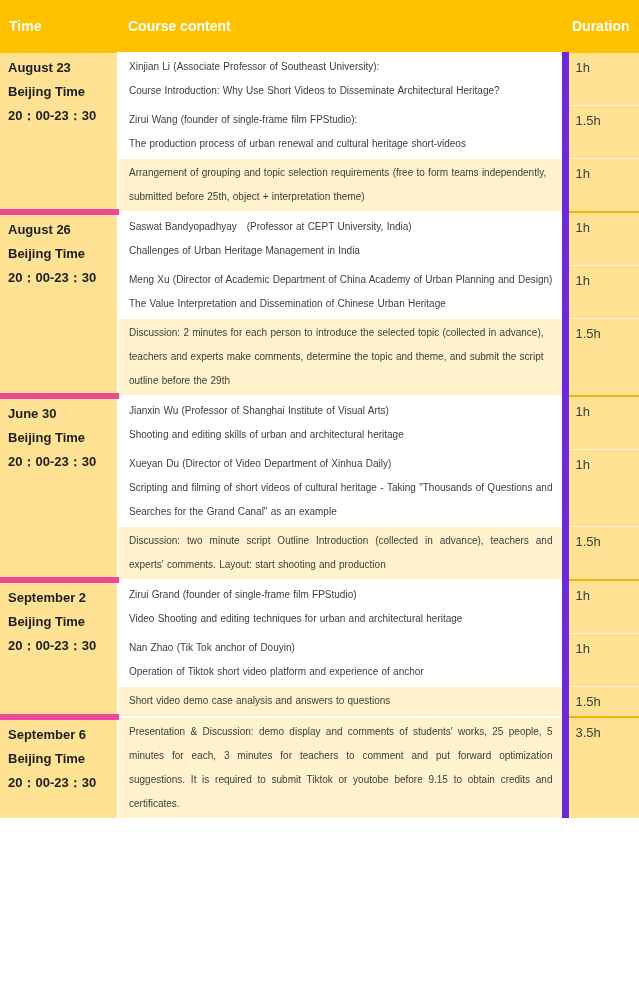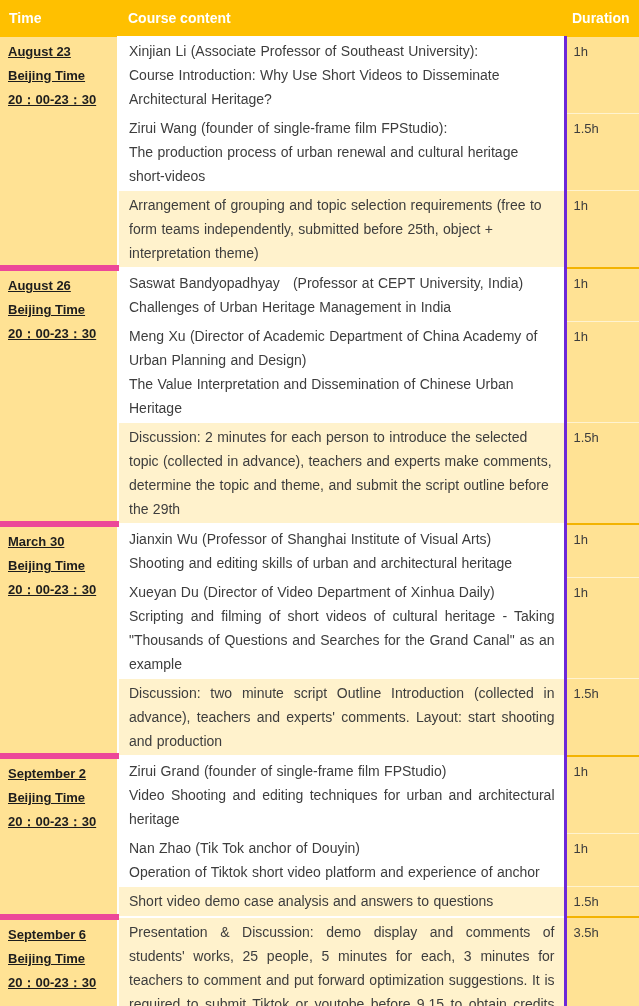--- a/index.html
+++ b/index.html
@@ -20,57 +20,56 @@
   col.c-time{width:118px;}
   col.c-content{width:447px;}
   col.c-duration{width:74px;}
   thead th{
     background:var(--header-bg);
     color:var(--header-text);
     font-size:14px;
     font-weight:bold;
     text-align:left;
     height:28px;
-    padding:4px;
+    padding:12px;
     vertical-align:middle;
   }
   thead th.h-time{padding-left:9px;}
   thead th.h-content{padding-left:10px;}
   thead th.h-duration{padding-left:7px;}
   td{vertical-align:top;}
   .time-cell{
     background:var(--time-bg);
     color:var(--time-text);
     font-weight:bold;
     font-size:13px;
     line-height:24px;
     padding:3px 2px 2px 8px;
     border-right:2px solid #ffffff;
-    text-decoration:underline;
   }
   .time-cell.group-start{border-top:6px solid #ec4899;}
   .content-cell{
     background:var(--row-white);
     color:var(--body-text);
-    font-size:14px;
+    font-size:10px;
     line-height:24px;
     padding:2px 9px 2px 10px;
     border-top:1px solid #ffffff;
     word-spacing:0.5px;
   }
   .content-cell.highlight{background:var(--row-cream);}
   .content-cell.group-start{border-top:2px solid #ffffff;margin-top:48px;}
   .content-cell.justify .para{text-align:justify;}
   .duration-cell{
     background:var(--duration-bg);
     color:var(--body-text);
     font-size:13px;
     line-height:24px;
     padding:3px 2px 2px 7px;
-    border-left:3px solid #6d28d9;
+    border-left:7px solid #6d28d9;
     border-top:1px solid var(--soft-line);
     margin-left:48px;
   }
   tbody tr:first-child .duration-cell{border-top:none;}
   .duration-cell.group-start{border-top:2px solid var(--group-line);}
   .para{white-space:pre-wrap;}
 </style>
 </head>
 <body>
 
@@ -133,21 +132,21 @@
         <td class="duration-cell">1h</td>
       </tr>
       <tr>
         <td class="content-cell highlight">
           <div class="para">Discussion: 2 minutes for each person to introduce the selected topic (collected in advance), teachers and experts make comments, determine the topic and theme, and submit the script outline before the 29th</div>
         </td>
         <td class="duration-cell">1.5h</td>
       </tr>
       <tr>
         <td class="time-cell group-start" rowspan="3">
-          <div>March 30</div>
+          <div>June 30</div>
           <div>Beijing Time</div>
           <div>20：00-23：30</div>
         </td>
         <td class="content-cell group-start">
           <div class="para">Jianxin Wu (Professor of Shanghai Institute of Visual Arts)</div>
           <div class="para">Shooting and editing skills of urban and architectural heritage</div>
         </td>
         <td class="duration-cell group-start">1h</td>
       </tr>
       <tr>

